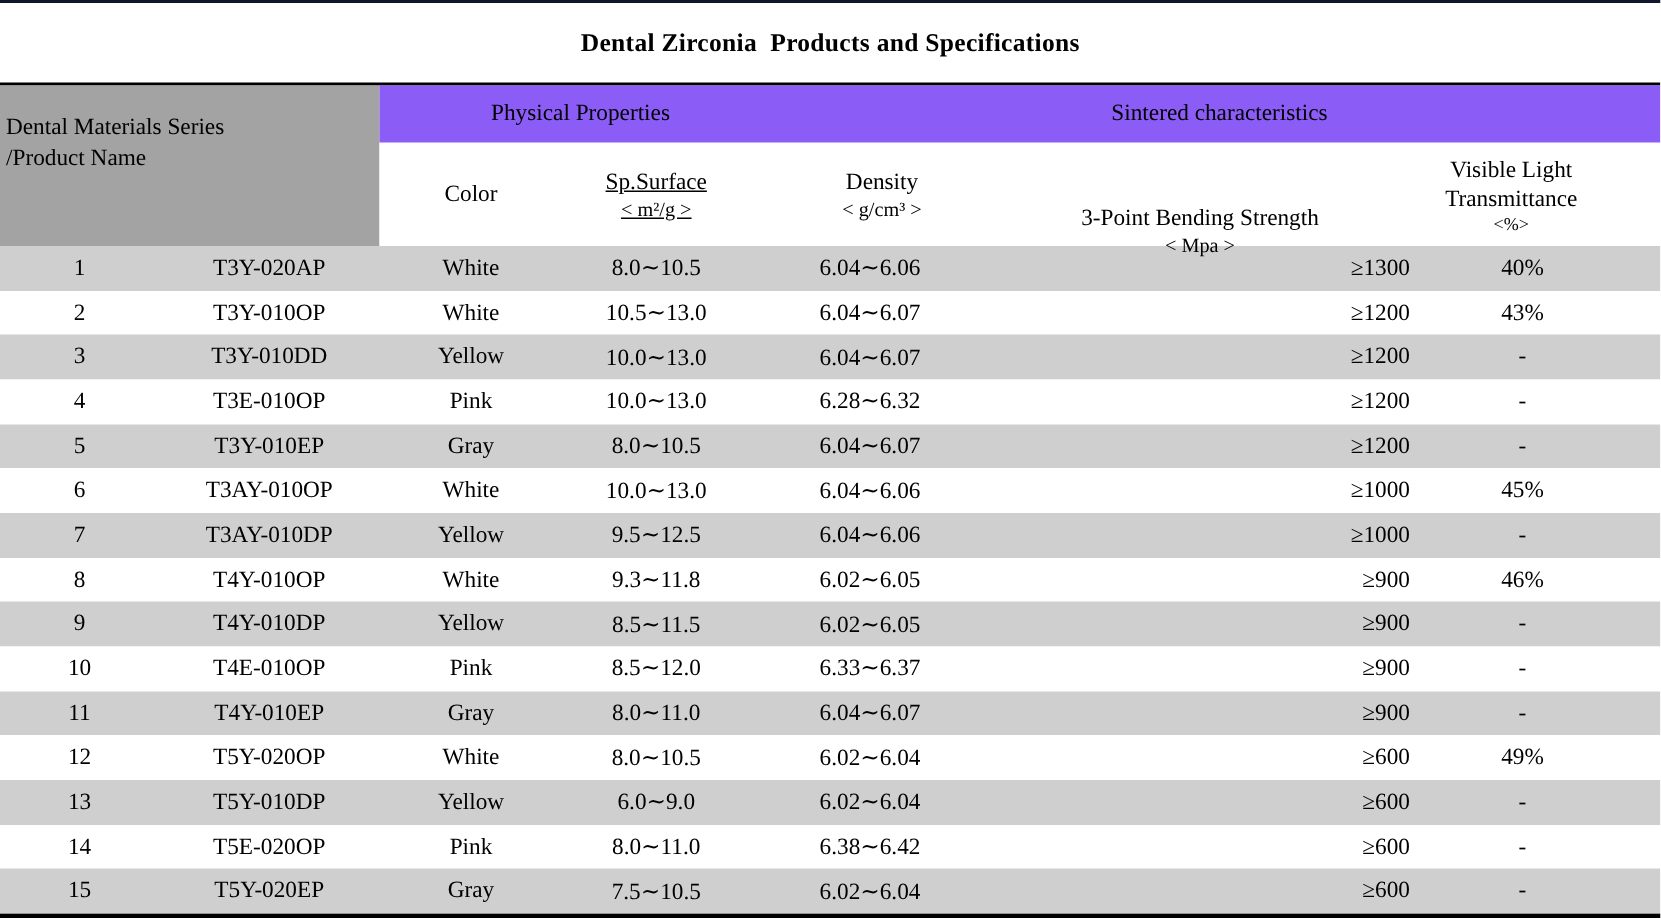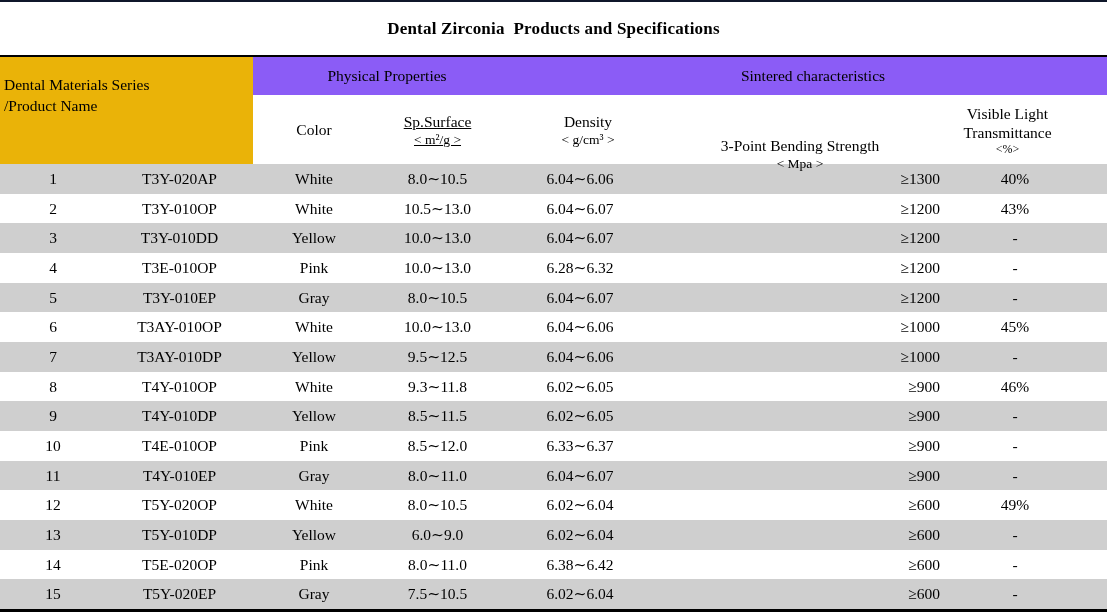--- a/index.html
+++ b/index.html
@@ -26,21 +26,21 @@
     font-weight:bold;
     font-size:17px;
     white-space:pre;
     letter-spacing:0.2px;
   }
   
   .thead { position:relative; height:107px; width:1107px; }
   .rowspan-cell {
     position:absolute; left:0; top:0;
     width:253px; height:107px;
-    background:#eab308;
+    background:#a3a3a3;
     padding:17px 4px 0 4px;
     font-size:15.5px;
     line-height:21px;
   }
   .head-right { position:absolute; left:253px; top:0; width:854px; height:107px; }
   .group-band {
     position:relative;
     height:38px; width:854px;
     background:#8b5cf6;
   }

